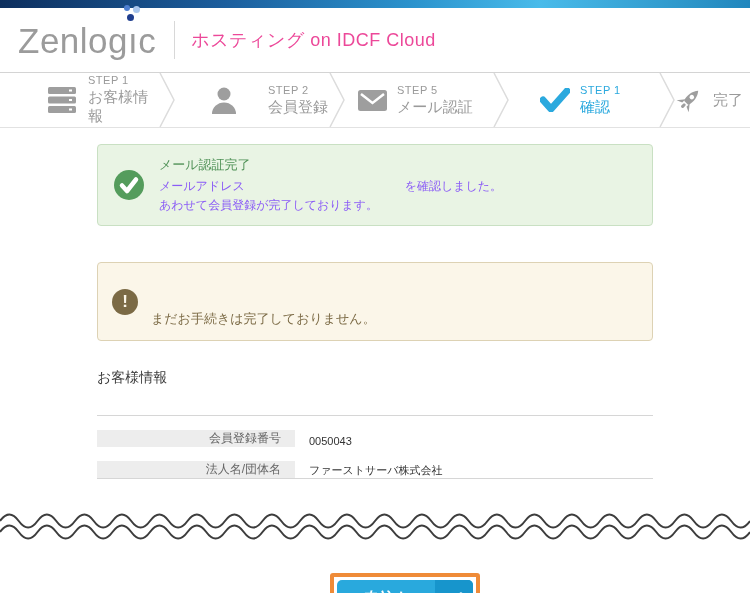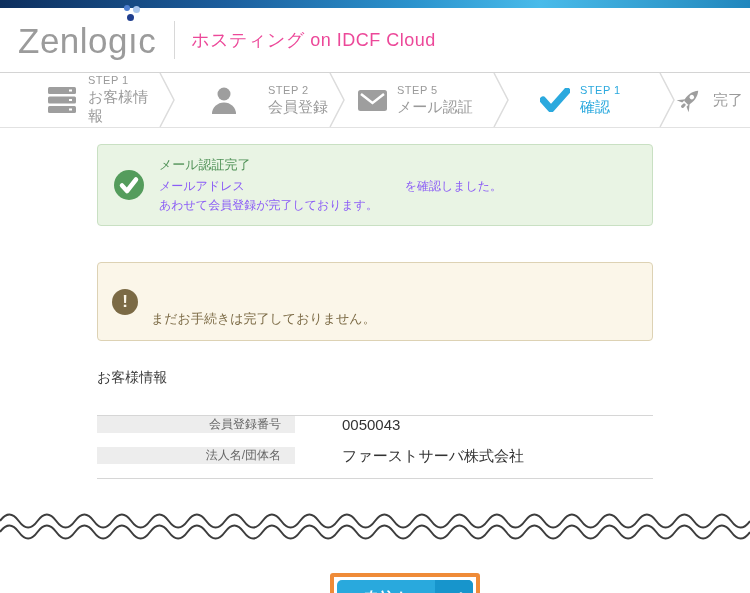--- a/index.html
+++ b/index.html
@@ -43,23 +43,23 @@
   .succ-title{font-size:13px;color:#4f9156;margin-bottom:3px;}
   .succ-line{font-size:12px;color:#8b5cf6;line-height:1.55;}
   .redact-gap{display:inline-block;width:160px;}
   
   .box-warn{margin-top:36px;width:556px;box-sizing:border-box;background:#fbf6e9;border:1px solid #ddd2b4;border-radius:4px;padding:10px 14px;display:flex;align-items:center;}
   .warn-ico{flex:0 0 26px;height:26px;border-radius:50%;background:#7b6a45;color:#fbf6e9;font-weight:bold;font-size:17px;display:flex;align-items:center;justify-content:center;margin-right:13px;}
   .warn-line{font-size:13px;color:#7b6a45;line-height:1.6;white-space:nowrap;margin-top:36px;}
   
   .section-title{margin-top:28px;font-size:14px;font-weight:500;color:#3c3c3c;}
   .info-table{margin-top:28px;width:556px;border-top:1px solid #d6d6d6;border-bottom:1px solid #d6d6d6;}
-  .info-row{display:flex;height:31px;align-items:flex-start;gap:33px;}
+  .info-row{display:flex;height:31px;align-items:flex-end;}
   .info-label{width:198px;background:#ededed;display:flex;align-items:center;justify-content:flex-end;padding-right:14px;box-sizing:border-box;font-size:12px;color:#666;}
-  .info-value{display:flex;align-items:center;padding-left:14px;font-size:15px;color:#333;}
+  .info-value{display:flex;align-items:center;padding-left:14px;font-size:11px;color:#333;}
   
   .waves{margin-top:26px;}
   .waves svg{display:block;}
   
   .submit-area{display:flex;justify-content:center;margin-top:28px;}
   .annotation{border:4px solid #ef8b38;border-radius:3px;padding:3px;transform:translateX(30px);}
   .submit-btn{display:flex;align-items:center;width:136px;height:38px;background:#29a9dd;border:none;border-radius:5px;padding:0;cursor:pointer;box-shadow:inset 0 -2px 0 rgba(0,0,0,.12);}
   .submit-label{flex:1;text-align:center;color:#fff;font-size:15px;font-weight:bold;letter-spacing:1px;font-style:italic;}
   .submit-check{flex:0 0 38px;height:38px;background:#1795cc;border-radius:0 5px 5px 0;display:flex;align-items:center;justify-content:center;}
 </style>

